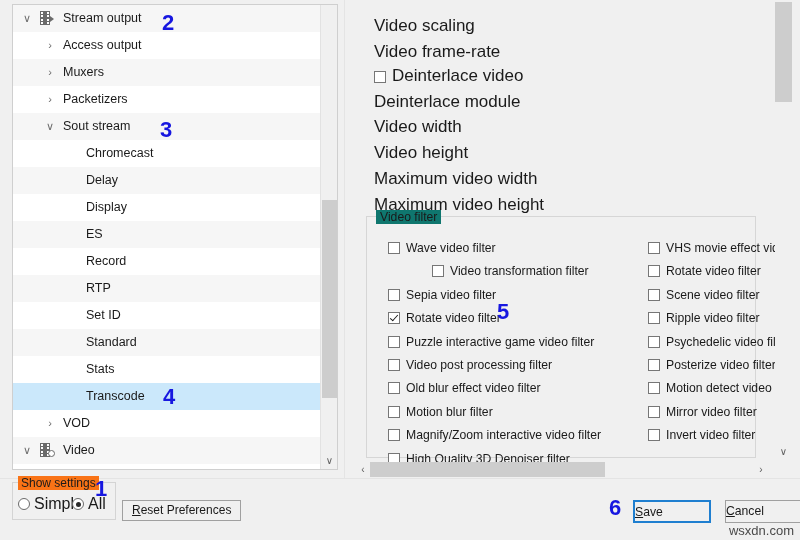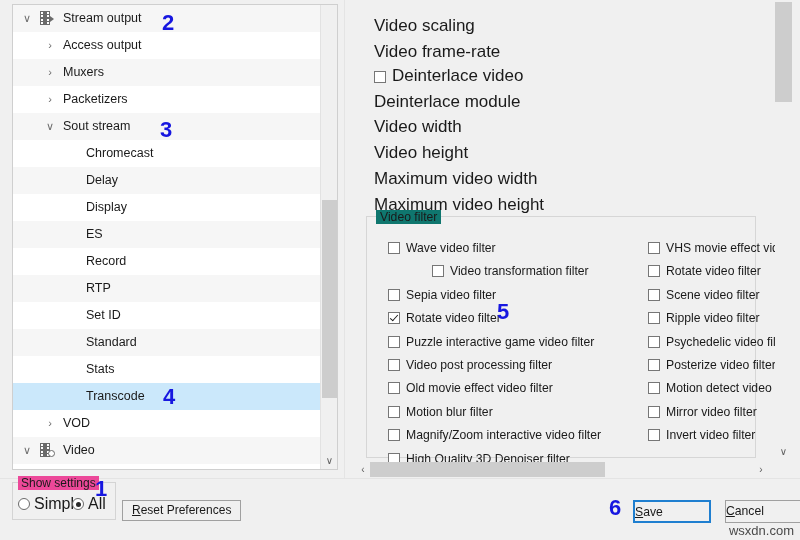--- a/index.html
+++ b/index.html
@@ -147,21 +147,21 @@
     top: 482px;
     width: 104px;
     height: 38px;
     border: 1px solid #d4d4d4;
     box-sizing: border-box;
   }
   #show-settings-label {
     position: absolute;
     left: 18px;
     top: 476px;
-    background: #ec4899;
+    background: #f97316;
     padding: 0 3px;
     font-size: 12px;
     color: #1a1a1a;
   }
   .radio-row {
     position: absolute;
     top: 495px;
     font-size: 16px;
     color: #1a1a1a;
     display: flex;
@@ -514,21 +514,21 @@
     </div>
   </div>
 
   <div id="filter-cols">
       <div class="filt-row filt-col-l" style="top: 241px;"><span class="chk"></span><span>Wave video filter</span></div>
       <div class="filt-row filt-col-l" style="top: 264.4px; padding-left: 44px;"><span class="chk"></span><span>Video transformation filter</span></div>
       <div class="filt-row filt-col-l" style="top: 287.8px;"><span class="chk"></span><span>Sepia video filter</span></div>
       <div class="filt-row filt-col-l" style="top: 311.2px;"><span class="chk checked"></span><span>Rotate video filter</span></div>
       <div class="filt-row filt-col-l" style="top: 334.6px;"><span class="chk"></span><span>Puzzle interactive game video filter</span></div>
       <div class="filt-row filt-col-l" style="top: 358px;"><span class="chk"></span><span>Video post processing filter</span></div>
-      <div class="filt-row filt-col-l" style="top: 381.4px;"><span class="chk"></span><span>Old movie effect video filter</span></div>
+      <div class="filt-row filt-col-l" style="top: 381.4px;"><span class="chk"></span><span>Old blur effect video filter</span></div>
       <div class="filt-row filt-col-l" style="top: 404.8px;"><span class="chk"></span><span>Motion blur filter</span></div>
       <div class="filt-row filt-col-l" style="top: 428.2px;"><span class="chk"></span><span>Magnify/Zoom interactive video filter</span></div>
       <div class="filt-row filt-col-l" style="top: 451.6px;"><span class="chk"></span><span>High Quality 3D Denoiser filter</span></div>
       <div class="filt-row filt-col-r" style="top: 241px;"><span class="chk"></span><span>VHS movie effect vide</span></div>
       <div class="filt-row filt-col-r" style="top: 264.4px;"><span class="chk"></span><span>Rotate video filter</span></div>
       <div class="filt-row filt-col-r" style="top: 287.8px;"><span class="chk"></span><span>Scene video filter</span></div>
       <div class="filt-row filt-col-r" style="top: 311.2px;"><span class="chk"></span><span>Ripple video filter</span></div>
       <div class="filt-row filt-col-r" style="top: 334.6px;"><span class="chk"></span><span>Psychedelic video filte</span></div>
       <div class="filt-row filt-col-r" style="top: 358px;"><span class="chk"></span><span>Posterize video filter</span></div>
       <div class="filt-row filt-col-r" style="top: 381.4px;"><span class="chk"></span><span>Motion detect video fi</span></div>

